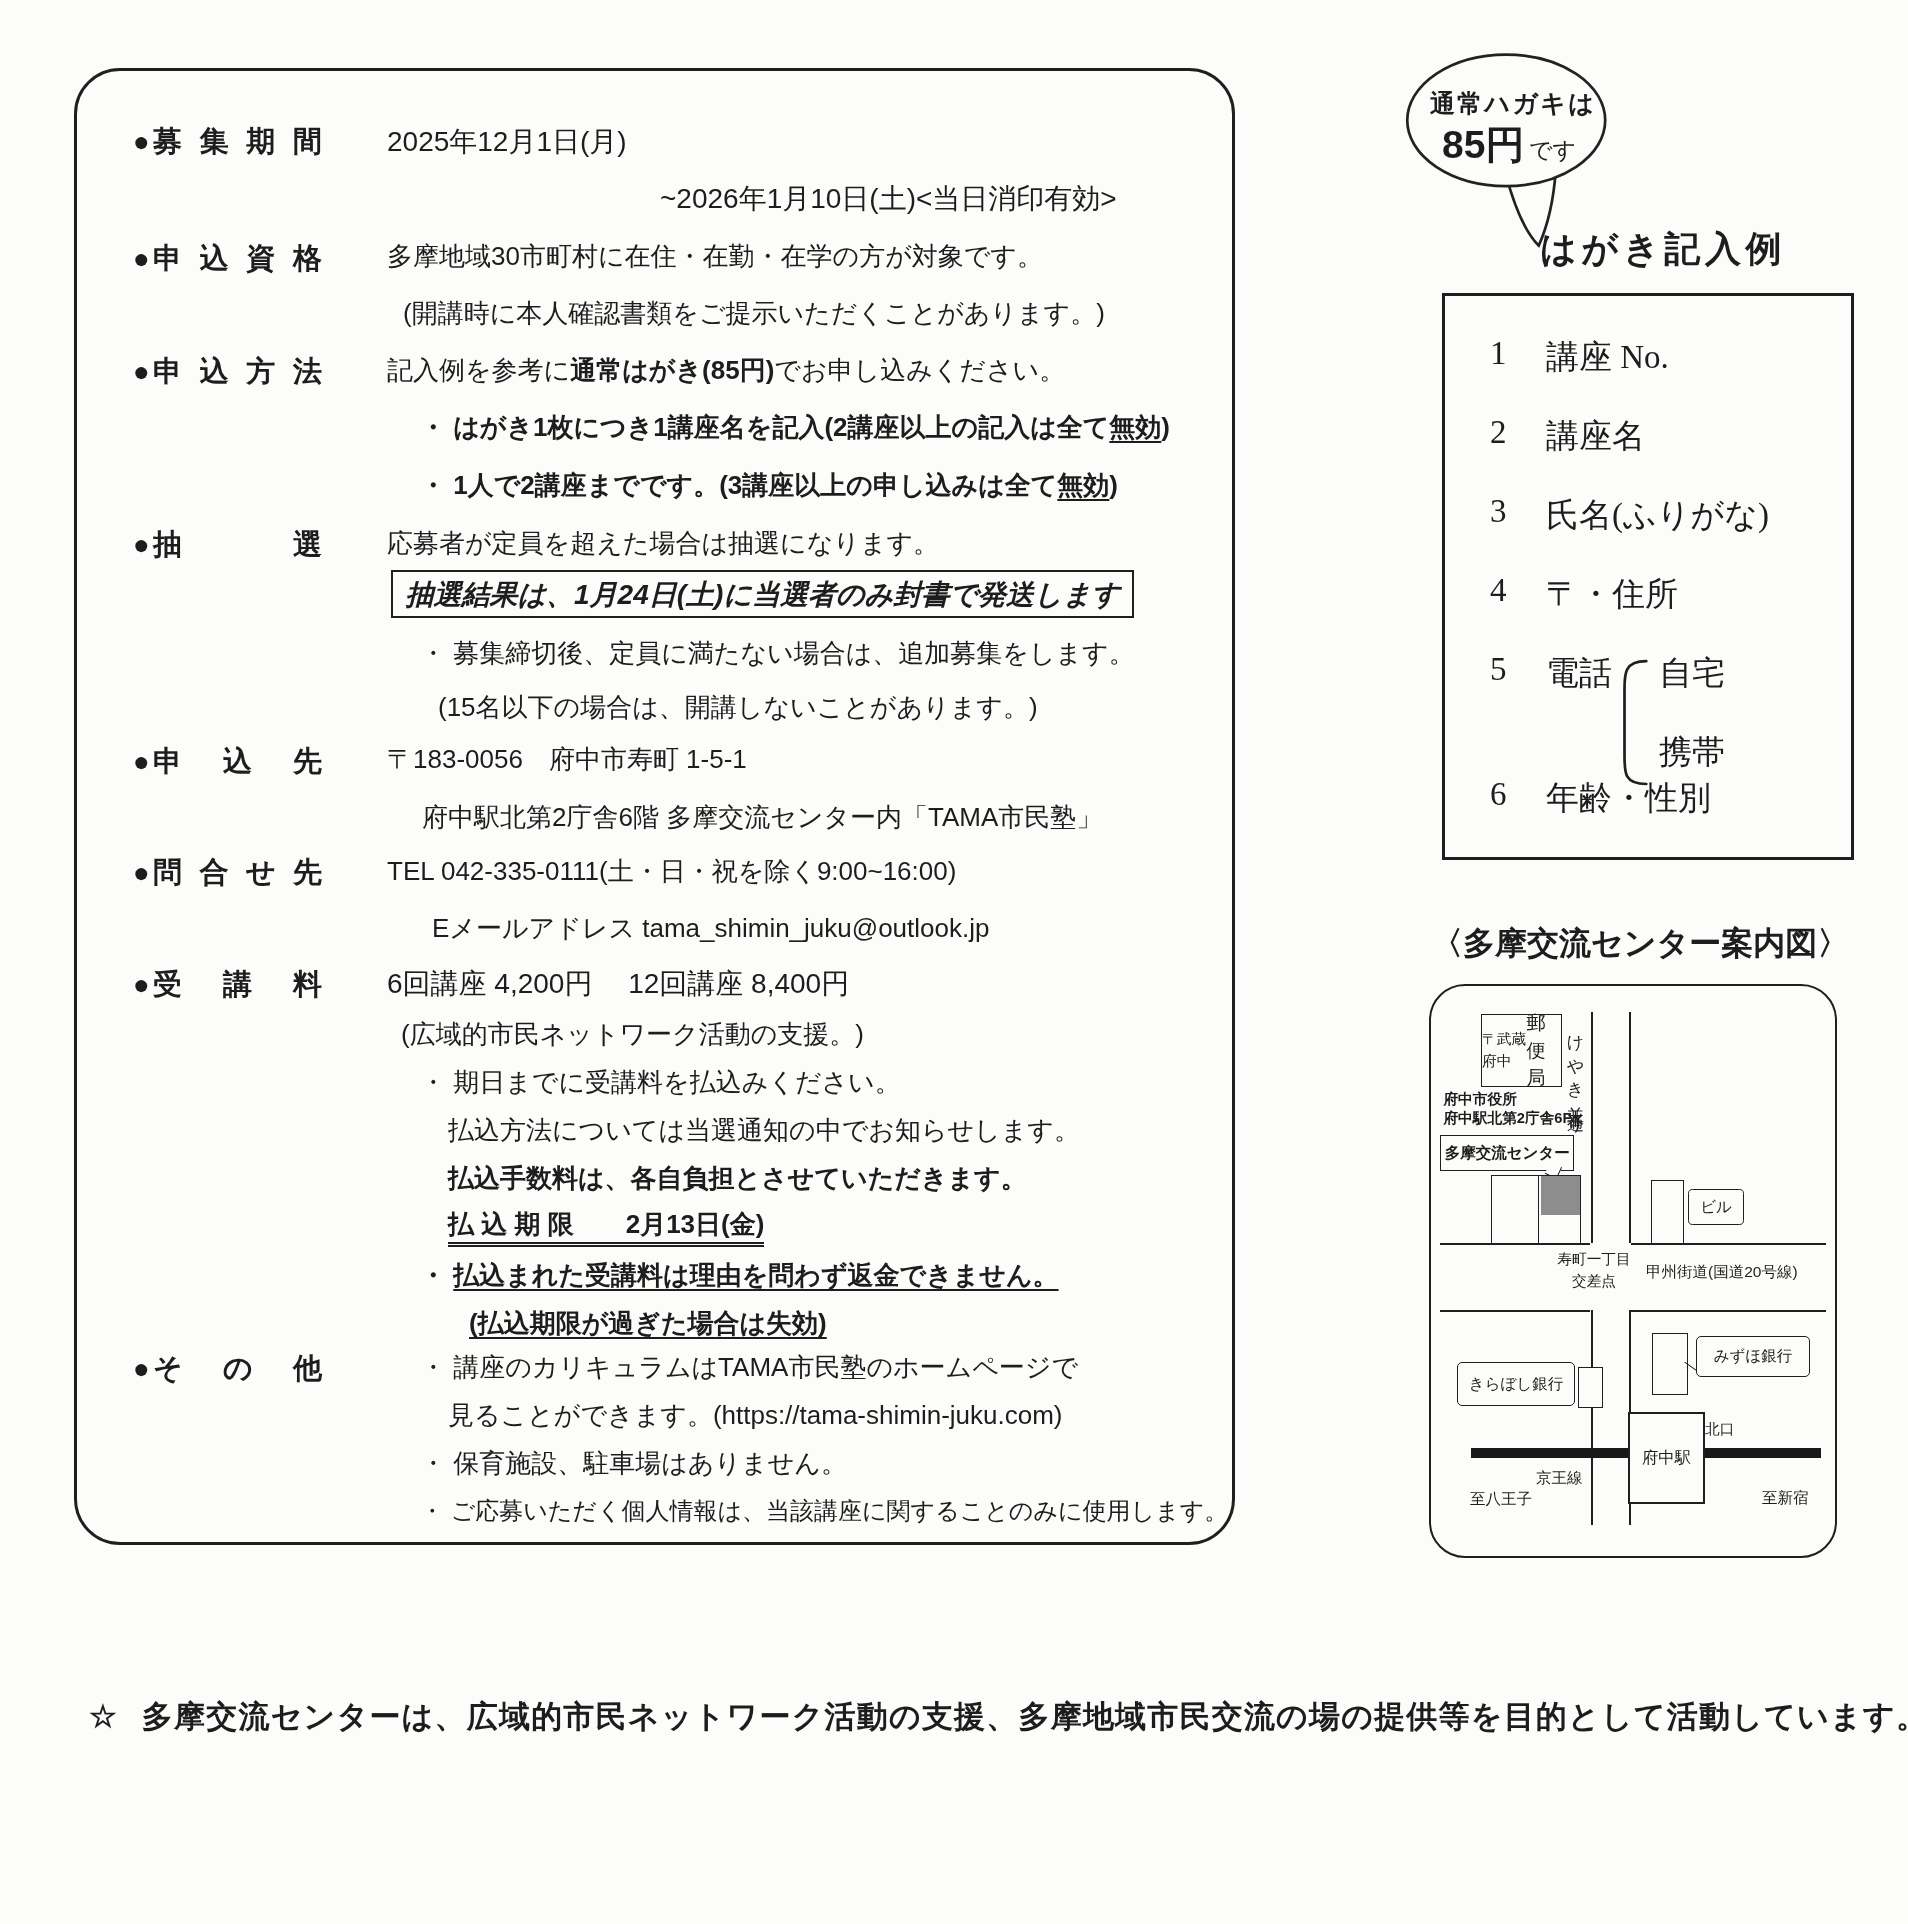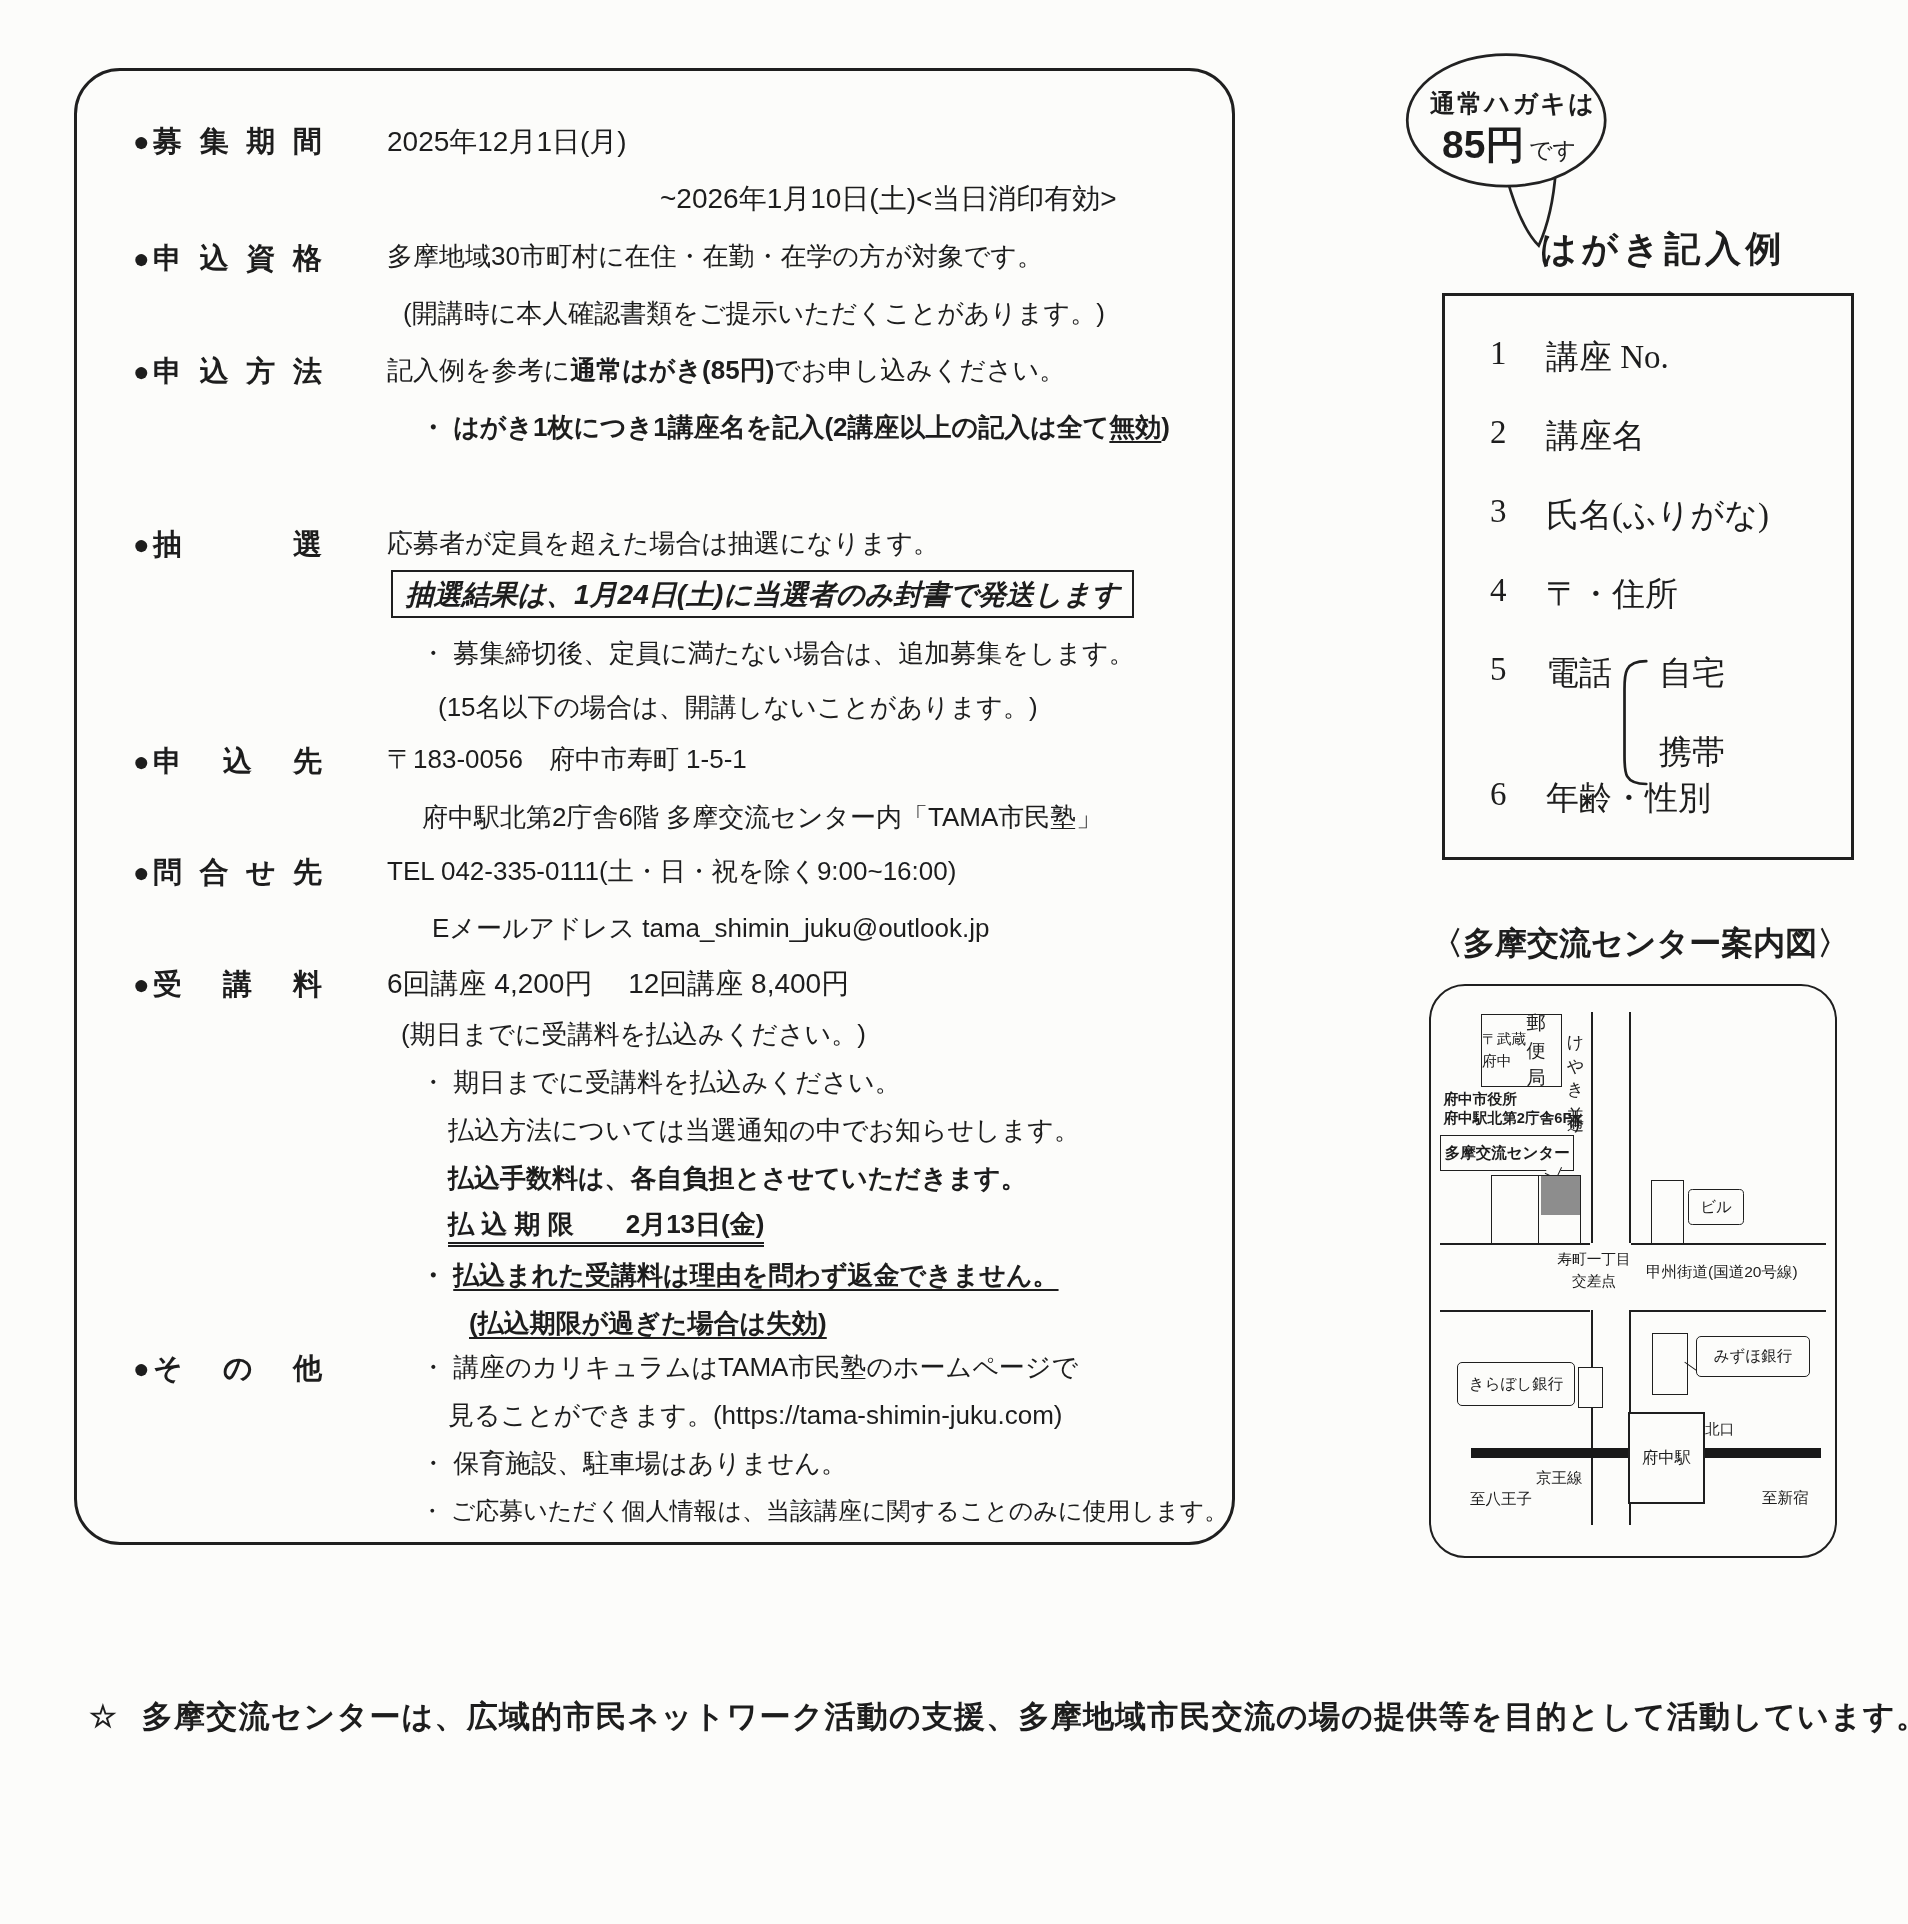--- a/index.html
+++ b/index.html
@@ -62,20 +62,23 @@
   <div class="sec" style="top:352px">
     <span class="dot">●</span>
     <span class="lbl">申込方法</span>
   </div>
   <div class="line" style="top:354px;left:387px">
     <span>記入例を参考に</span><span class="b">通常はがき(85円)</span><span>でお申し込みください。</span>
   </div>
   <div class="line b" style="top:411px;left:420px">
     <span>・ はがき1枚につき1講座名を記入(2講座以上の記入は全て</span><span class="u">無効</span><span>)</span>
   </div>
+  <div class="line b" style="top:469px;left:420px">
+    <span>・ 1人で2講座までです。(3講座以上の申し込みは全て</span><span class="u">無効</span><span>)</span>
+  </div>
 
   <div class="sec" style="top:525px">
     <span class="dot">●</span>
     <span class="lbl">抽選</span>
   </div>
   <div class="line" style="top:527px;left:387px">応募者が定員を超えた場合は抽選になります。</div>
   <div class="line boxed" style="top:570px;left:391px">抽選結果は、1月24日(土)に当選者のみ封書で発送します</div>
   <div class="line" style="top:637px;left:420px">・ 募集締切後、定員に満たない場合は、追加募集をします。</div>
   <div class="line" style="top:691px;left:438px">(15名以下の場合は、開講しないことがあります。)</div>
 
@@ -91,21 +94,21 @@
     <span class="lbl">問合せ先</span>
   </div>
   <div class="line" style="top:855px;left:387px">TEL 042-335-0111(土・日・祝を除く9:00~16:00)</div>
   <div class="line" style="top:912px;left:432px">Eメールアドレス tama_shimin_juku@outlook.jp</div>
 
   <div class="sec" style="top:965px">
     <span class="dot">●</span>
     <span class="lbl">受講料</span>
   </div>
   <div class="line" style="top:966px;left:387px;font-size:28px">6回講座 4,200円　 12回講座 8,400円</div>
-  <div class="line" style="top:1018px;left:401px">(期日までに受講料を払込みください。)</div>
+  <div class="line" style="top:1018px;left:401px">(広域的市民ネットワーク活動の支援。)</div>
   <div class="line" style="top:1066px;left:420px">・ 期日までに受講料を払込みください。</div>
   <div class="line" style="top:1114px;left:448px">払込方法については当選通知の中でお知らせします。</div>
   <div class="line b" style="top:1162px;left:448px">払込手数料は、各自負担とさせていただきます。</div>
   <div class="line b" style="top:1208px;left:448px">
     <span class="dbl">払 込 期 限　　2月13日(金)</span>
   </div>
   <div class="line b" style="top:1259px;left:420px">
     <span>・ </span><span class="u">払込まれた受講料は理由を問わず返金できません。</span>
   </div>
   <div class="line b" style="top:1307px;left:469px">

